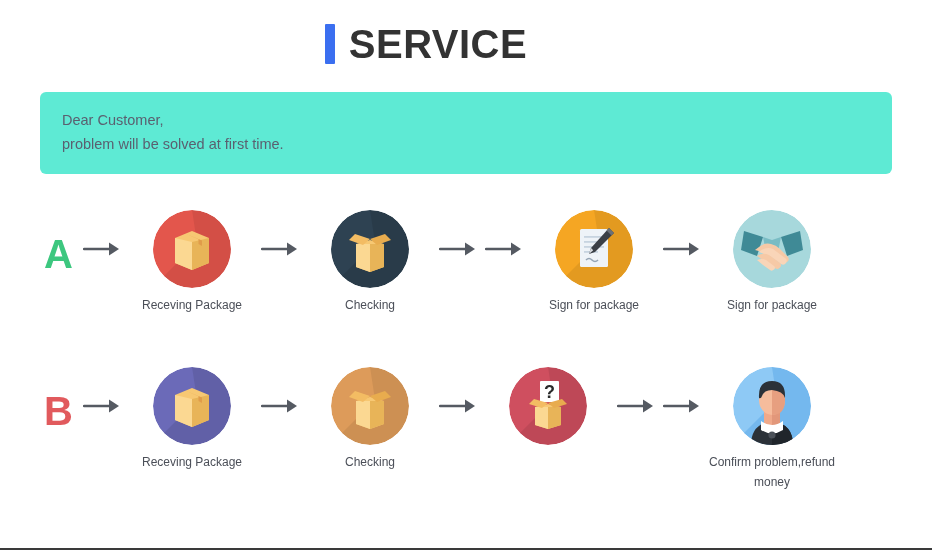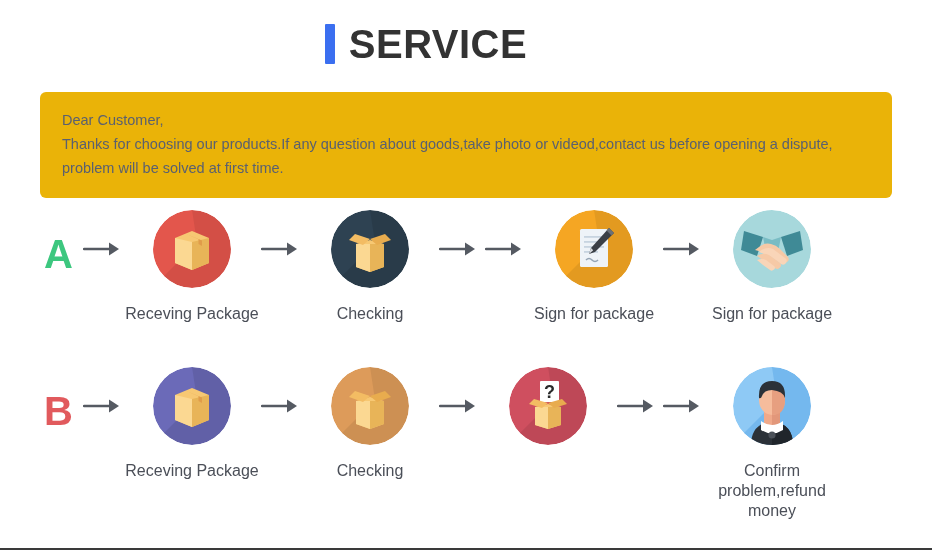--- a/index.html
+++ b/index.html
@@ -48,21 +48,21 @@
     letter-spacing: 0.5px;
     line-height: 1;
   }
 
   
   .notice {
     position: absolute;
     top: 92px;
     left: 40px;
     width: 852px;
-    background: #eab308;
+    background: #5eead4;
     border-radius: 6px;
     padding: 16px 22px 18px 22px;
   }
   .notice-line {
     font-size: 14.5px;
     color: #5a6070;
     line-height: 24px;
     white-space: nowrap;
   }
 
@@ -110,43 +110,42 @@
   .step-circle {
     width: 78px;
     height: 78px;
     border-radius: 50%;
     position: relative;
     overflow: hidden;
     flex: 0 0 auto;
   }
   .step-circle svg { display: block; width: 78px; height: 78px; }
   .step-label {
-    margin-top: 16px;
-    font-size: 16px;
+    margin-top: 7px;
+    font-size: 12px;
     color: #4b4f58;
     text-align: center;
     line-height: 20px;
     width: 140px;
   }
 </style>
 </head>
 <body>
 
 <div class="page">
 
   <div class="title-wrap">
     <div class="title">
       <span class="title-bar"></span>
       <span class="title-text">SERVICE</span>
     </div>
   </div>
 
   <div class="notice">
     <div class="notice-line">Dear Customer,</div>
-    <div class="notice-line">Thanks for choosing our products.If any question about goods,take photo or videod,contact us before opening a dispute,</div>
     <div class="notice-line">problem will be solved at first time.</div>
   </div>
 
   <div class="row row-a">
     <div class="row-letter letter-a">A</div>
 
     <div class="arrow">
       <svg viewBox="0 0 40 18" width="40" height="18" aria-hidden="true">
         <path d="M1 9 H28" stroke="#555a62" stroke-width="2.4" fill="none" stroke-linecap="round"></path>
         <path d="M26 2.5 L36 9 L26 15.5 Z" fill="#555a62"></path>

